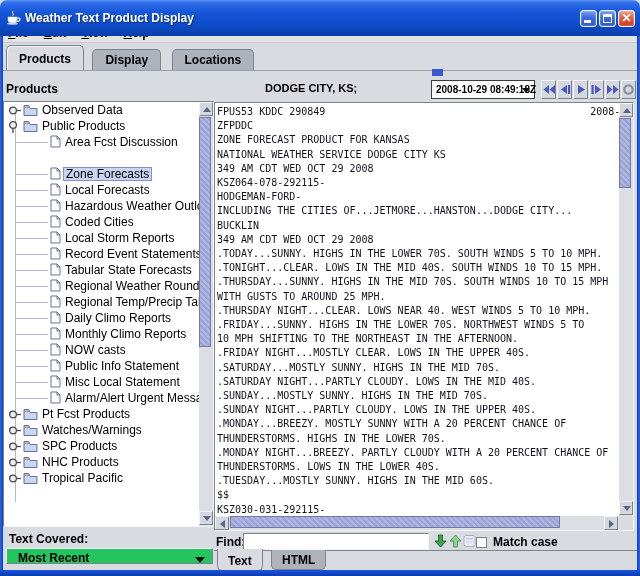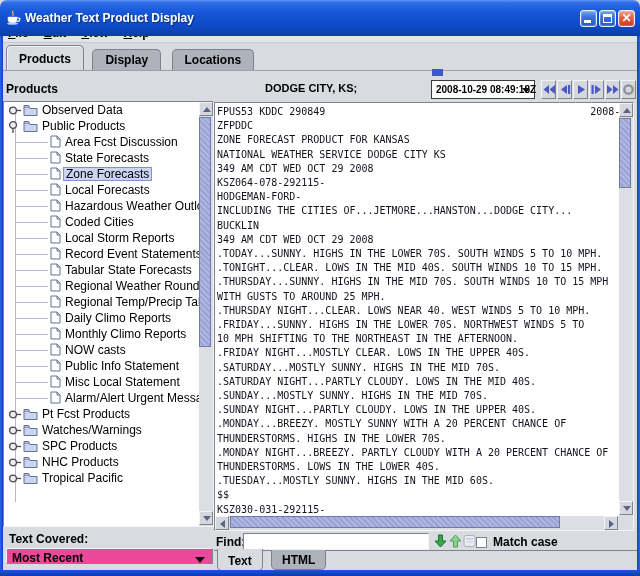--- a/index.html
+++ b/index.html
@@ -86,22 +86,22 @@
   .find-icon{position:absolute;top:463px;width:13px;height:14px;}
   .checkbox{position:absolute;left:473px;top:466px;width:11px;height:11px;background:#fff;border:1px solid #7E828C;}
   .matchcase-label{position:absolute;left:490px;top:464px;font-size:12px;font-weight:bold;}
   
   .view-tabline{position:absolute;left:211px;top:479px;width:423px;height:1px;background:#7E828C;}
   .vtab{position:absolute;top:479px;height:20px;background:#AEB2BB;border:1px solid #7E828C;border-top:none;
     border-radius:0 0 5px 5px;font-size:12px;font-weight:bold;padding:3px 10px 0 10px;}
   .vtab.selected{background:#D8DBE0;top:478px;height:22px;padding-top:5px;z-index:2;}
   
   .tc-label{position:absolute;left:6px;top:461px;font-size:12px;font-weight:bold;}
-  .tc-combo{position:absolute;left:3px;top:477px;width:207px;height:16px;background:#ec4899;
-    border:1px solid;border-color:#F2F4F7 #7E828C #7E828C #F2F4F7;font-size:12px;font-weight:bold;line-height:18px;padding-left:5px;}
+  .tc-combo{position:absolute;left:3px;top:477px;width:207px;height:16px;background:#22c55e;
+    border:1px solid;border-color:#F2F4F7 #7E828C #7E828C #F2F4F7;font-size:12px;font-weight:bold;line-height:18px;padding-left:11px;}
   .tc-combo .arr{position:absolute;right:7px;top:8px;width:0;height:0;border-left:5px solid transparent;border-right:5px solid transparent;border-top:6px solid #111;}
 </style>
 </head>
 <body>
 
 <div class="window">
 
   <div class="titlebar">
     <span class="app-icon">
       <svg width="16" height="16" viewBox="0 0 16 16">
@@ -168,28 +168,20 @@
             <span class="tree-label">Public Products</span>
           </div>
           <div class="tree-row lvl1" style="top: 32px;">
             <span class="tree-stub"></span>
             <span class="tree-licon"><svg width="11" height="13" viewBox="0 0 11 13">
                 <path d="M1 1 h6 l3 3 v8 h-9 z" fill="#fff" stroke="#66708F"></path>
                 <path d="M7 1 v3 h3" fill="none" stroke="#66708F"></path>
               </svg></span>
             <span class="tree-label">Area Fcst Discussion</span>
           </div>
-          <div class="tree-row lvl1" style="top: 48px;">
-            <span class="tree-stub"></span>
-            <span class="tree-licon"><svg width="11" height="13" viewBox="0 0 11 13">
-                <path d="M1 1 h6 l3 3 v8 h-9 z" fill="#fff" stroke="#66708F"></path>
-                <path d="M7 1 v3 h3" fill="none" stroke="#66708F"></path>
-              </svg></span>
-            <span class="tree-label">State Forecasts</span>
-          </div>
           <div class="tree-row lvl1" style="top: 64px;">
             <span class="tree-stub"></span>
             <span class="tree-licon"><svg width="11" height="13" viewBox="0 0 11 13">
                 <path d="M1 1 h6 l3 3 v8 h-9 z" fill="#fff" stroke="#66708F"></path>
                 <path d="M7 1 v3 h3" fill="none" stroke="#66708F"></path>
               </svg></span>
             <span class="tree-label selected">Zone Forecasts</span>
           </div>
           <div class="tree-row lvl1" style="top: 80px;">
             <span class="tree-stub"></span>

